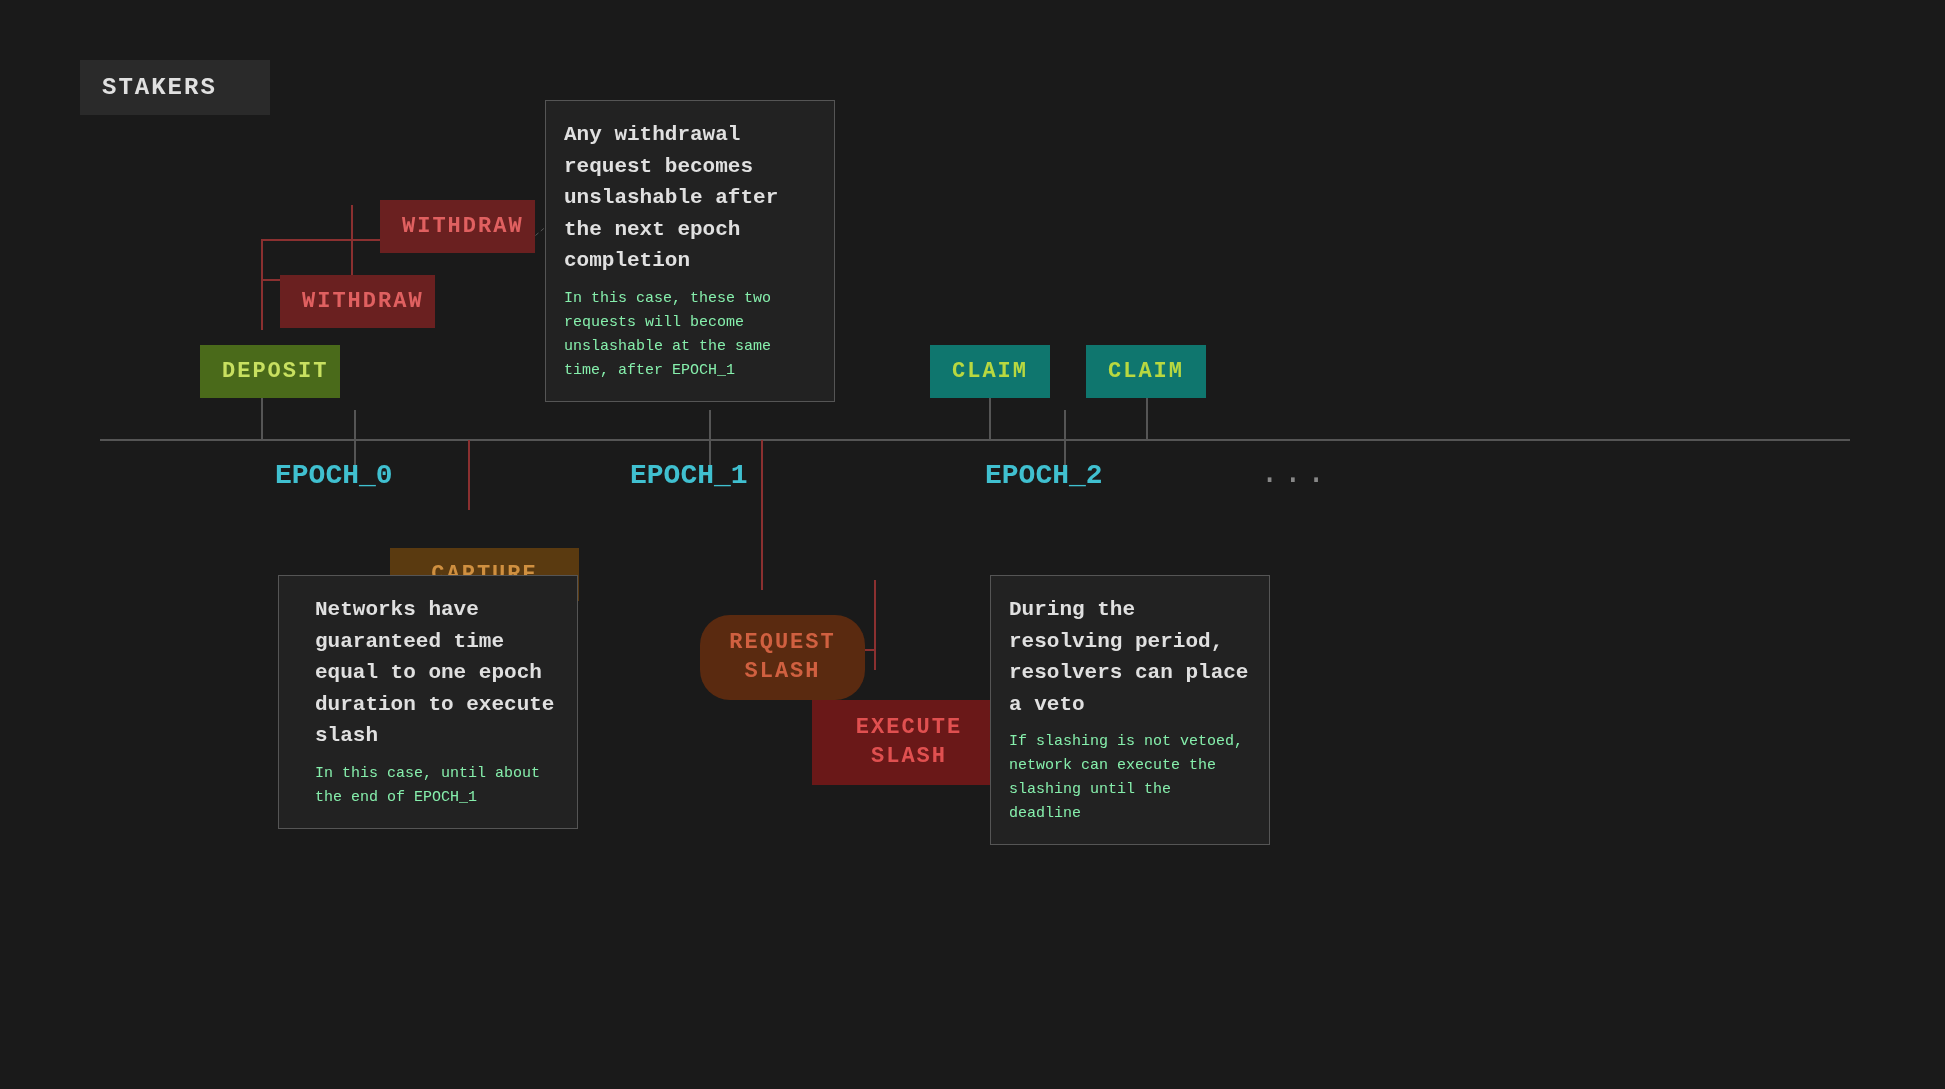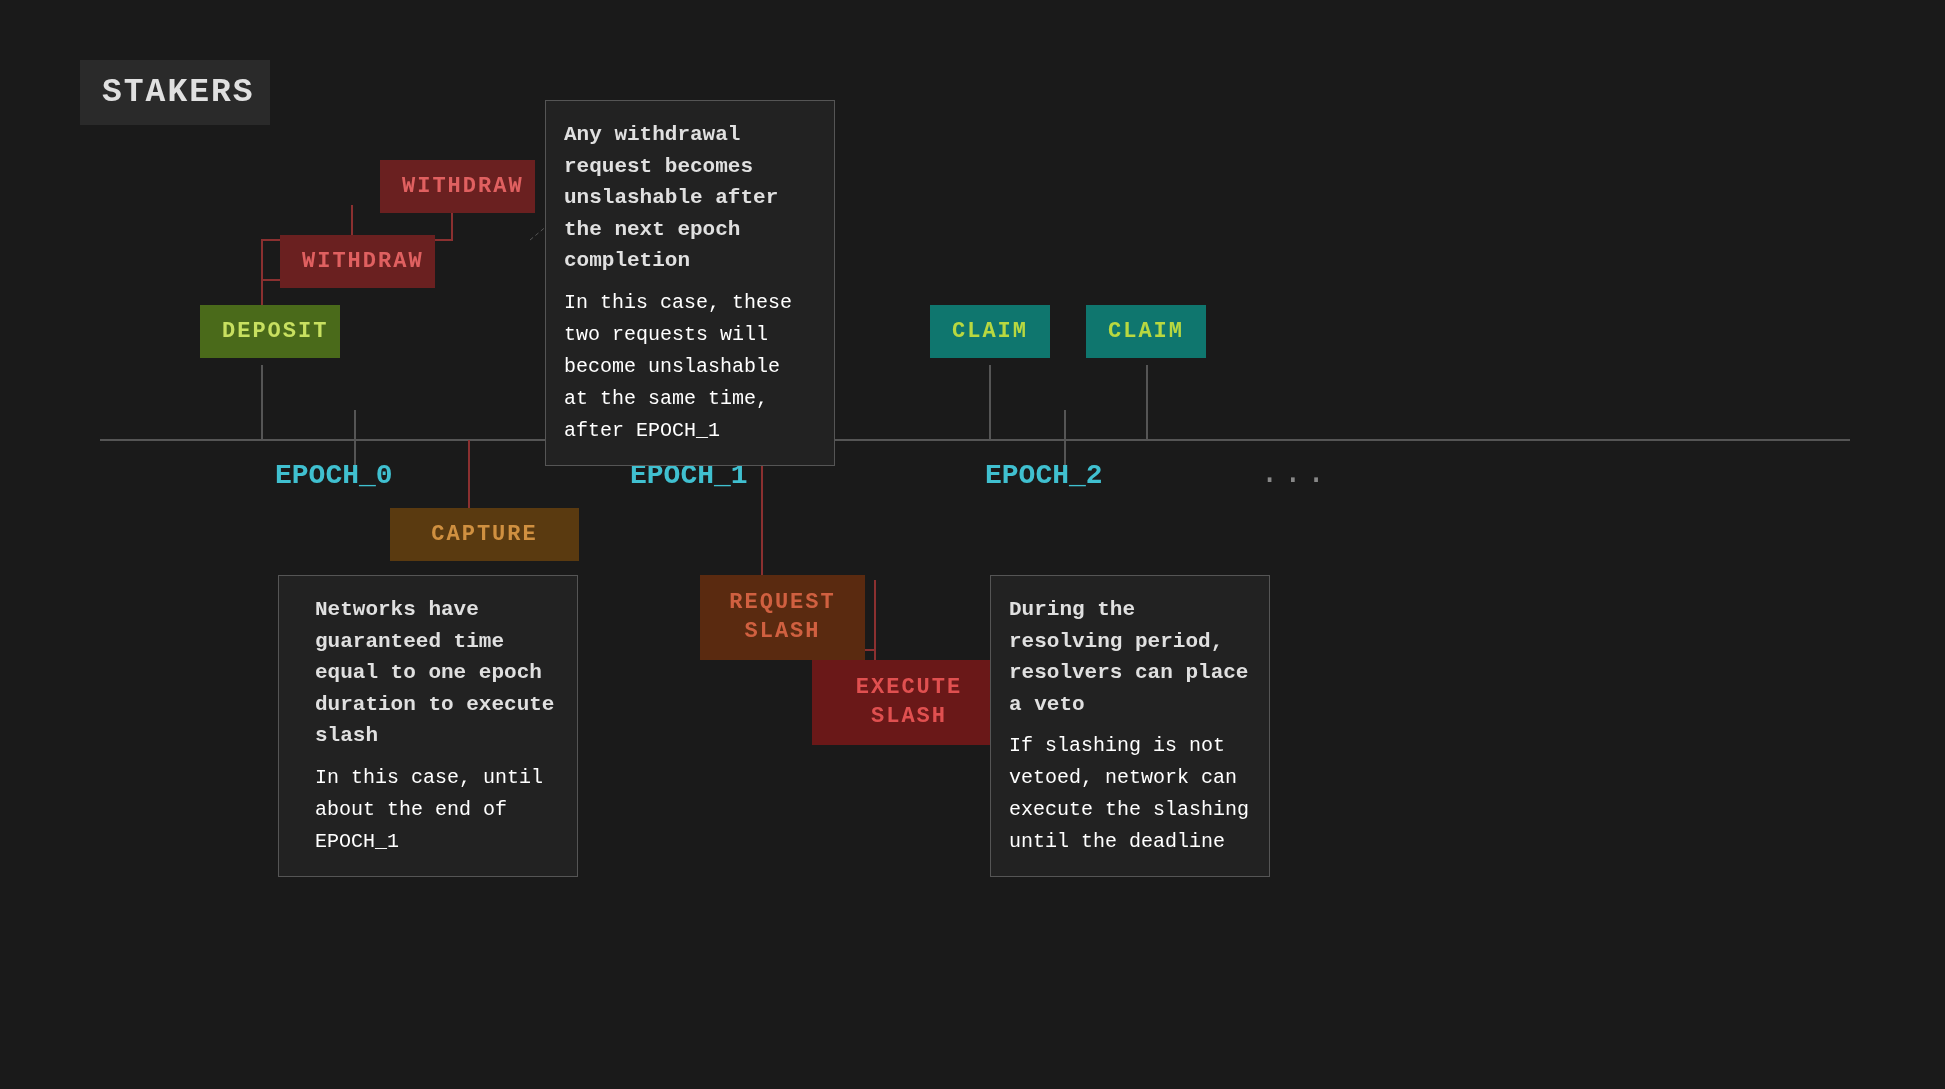--- a/index.html
+++ b/index.html
@@ -17,36 +17,37 @@
       position: relative;
       width: 1945px;
       height: 1089px;
     }
 
     
     .side-label {
       position: absolute;
       background: #2a2a2a;
       color: #e0e0e0;
-      font-size: 33px;
+      font-size: 24px;
       font-weight: bold;
       padding: 14px 22px;
       letter-spacing: 2px;
     }
 
     
     .action-btn {
       position: absolute;
       font-family: 'Courier New', Courier, monospace;
       font-size: 22px;
       font-weight: bold;
       letter-spacing: 2px;
       padding: 14px 22px;
       text-align: center;
       color: #e0e0e0;
+      margin-top: 40px;
     }
 
     .btn-deposit { background-color: #4a6a1a; color: #c8e060; }
     .btn-withdraw { background-color: #6a2020; color: #e06060; }
     .btn-claim { background-color: #0f766e; color: #b8d840; }
     .btn-capture { background-color: #5a3a10; color: #d09040; }
     .btn-request-slash { background-color: #5a2a10; color: #d06040; }
     .btn-execute-slash { background-color: #6a1818; color: #e05050; }
 
     .epoch-label {
@@ -68,22 +69,22 @@
 
     .info-box .title {
       color: #e0e0e0;
       font-size: 21px;
       font-weight: bold;
       line-height: 1.5;
       margin-bottom: 10px;
     }
 
     .info-box .subtitle {
-      color: #ffffff;
-      font-size: 20px;
+      color: #86efac;
+      font-size: 15px;
       line-height: 1.6;
     }
 
     
     svg.connectors {
       position: absolute;
       top: 0;
       left: 0;
       width: 1945px;
       height: 1089px;
@@ -151,21 +152,21 @@
 
   <div class="action-btn btn-claim" style="left:1086px; top:305px; width:120px;">CLAIM</div>
 
   <div class="epoch-label" style="left:275px; top:460px;">EPOCH_0</div>
   <div class="epoch-label" style="left:630px; top:460px;">EPOCH_1</div>
   <div class="epoch-label" style="left:985px; top:460px;">EPOCH_2</div>
   <div class="ellipsis" style="left:1260px; top:455px;">...</div>
 
   <div class="action-btn btn-capture" style="left:390px; top:508px; width:189px;">CAPTURE</div>
 
-  <div class="action-btn btn-request-slash" style="left:700px; top:575px; width:165px; text-align:center; white-space:pre-line; line-height:1.3;">REQUEST
+  <div class="action-btn btn-request-slash" style="left:700px; top:575px; width:165px; text-align:center; white-space:pre-line; line-height:1.3;border-radius:30px;">REQUEST
 SLASH</div>
 
   <div class="action-btn btn-execute-slash" style="left:812px; top:660px; width:194px; text-align:center; white-space:pre-line; line-height:1.3;">EXECUTE
 SLASH</div>
 
   <div class="info-box" style="left:545px; top:100px; width:290px;">
     <div class="title">Any withdrawal request becomes unslashable after the next epoch completion</div>
     <div class="subtitle">In this case, these two requests will become unslashable at the same time, after EPOCH_1</div>
   </div>
 

